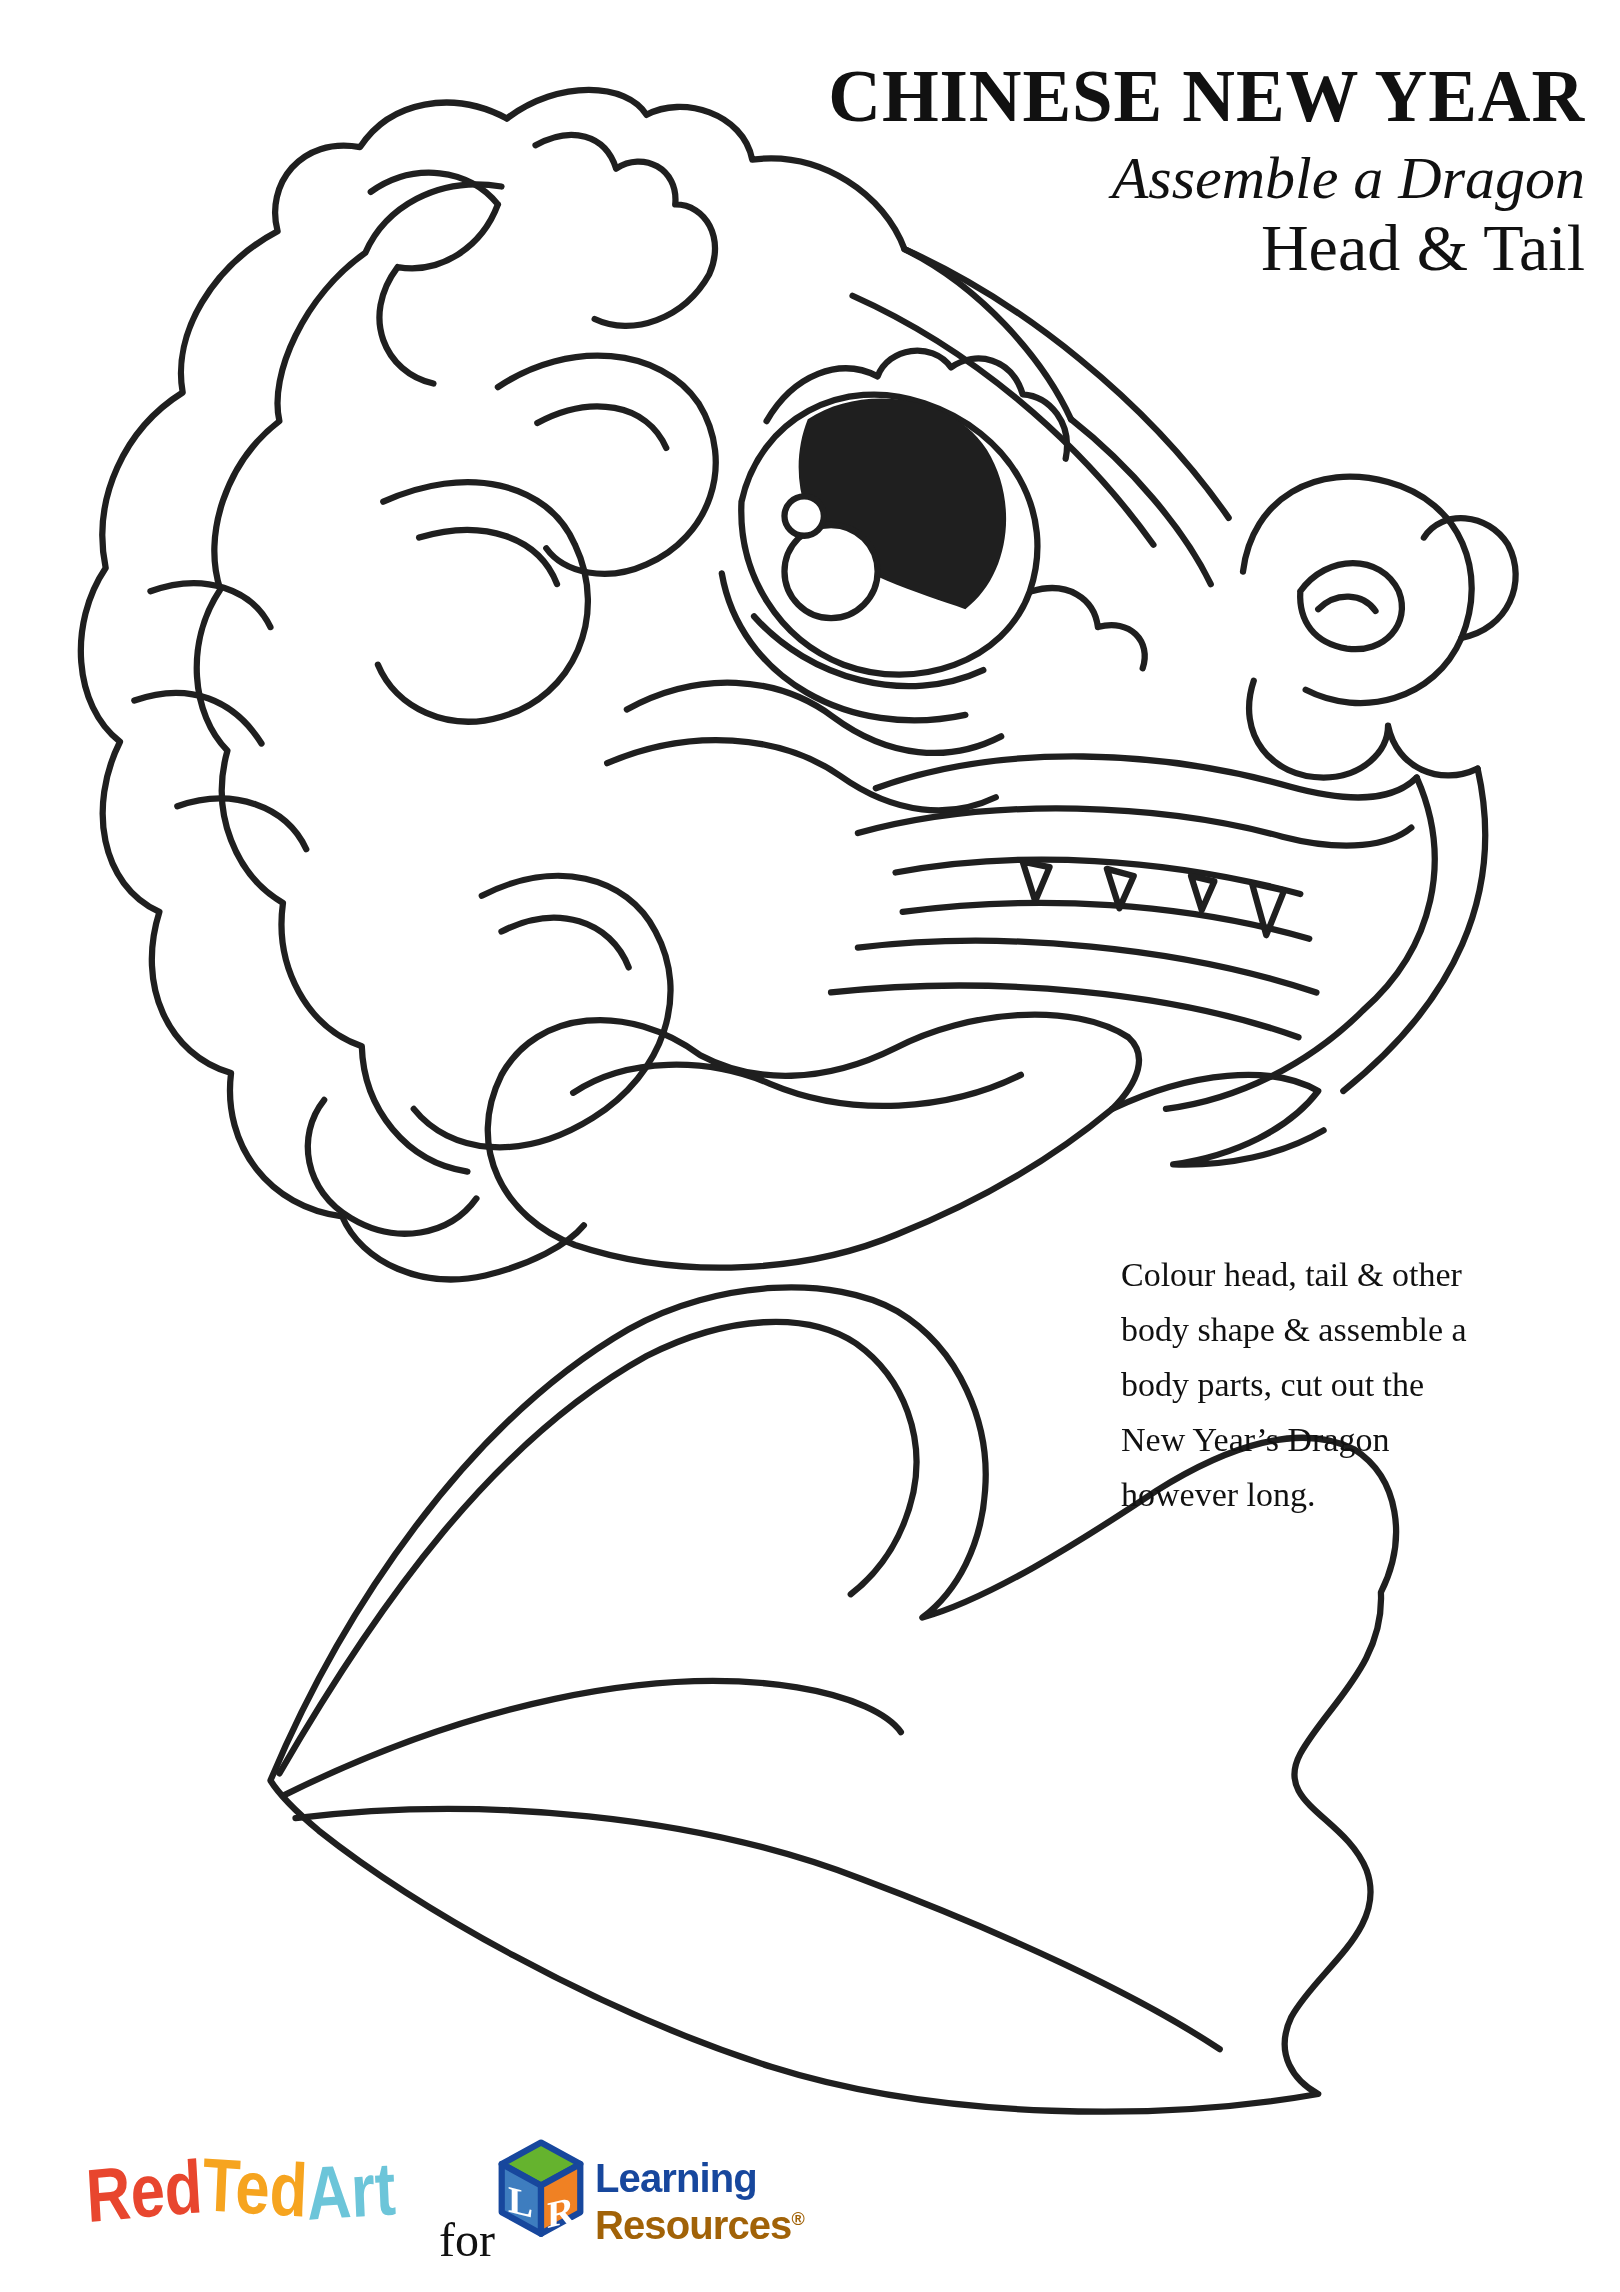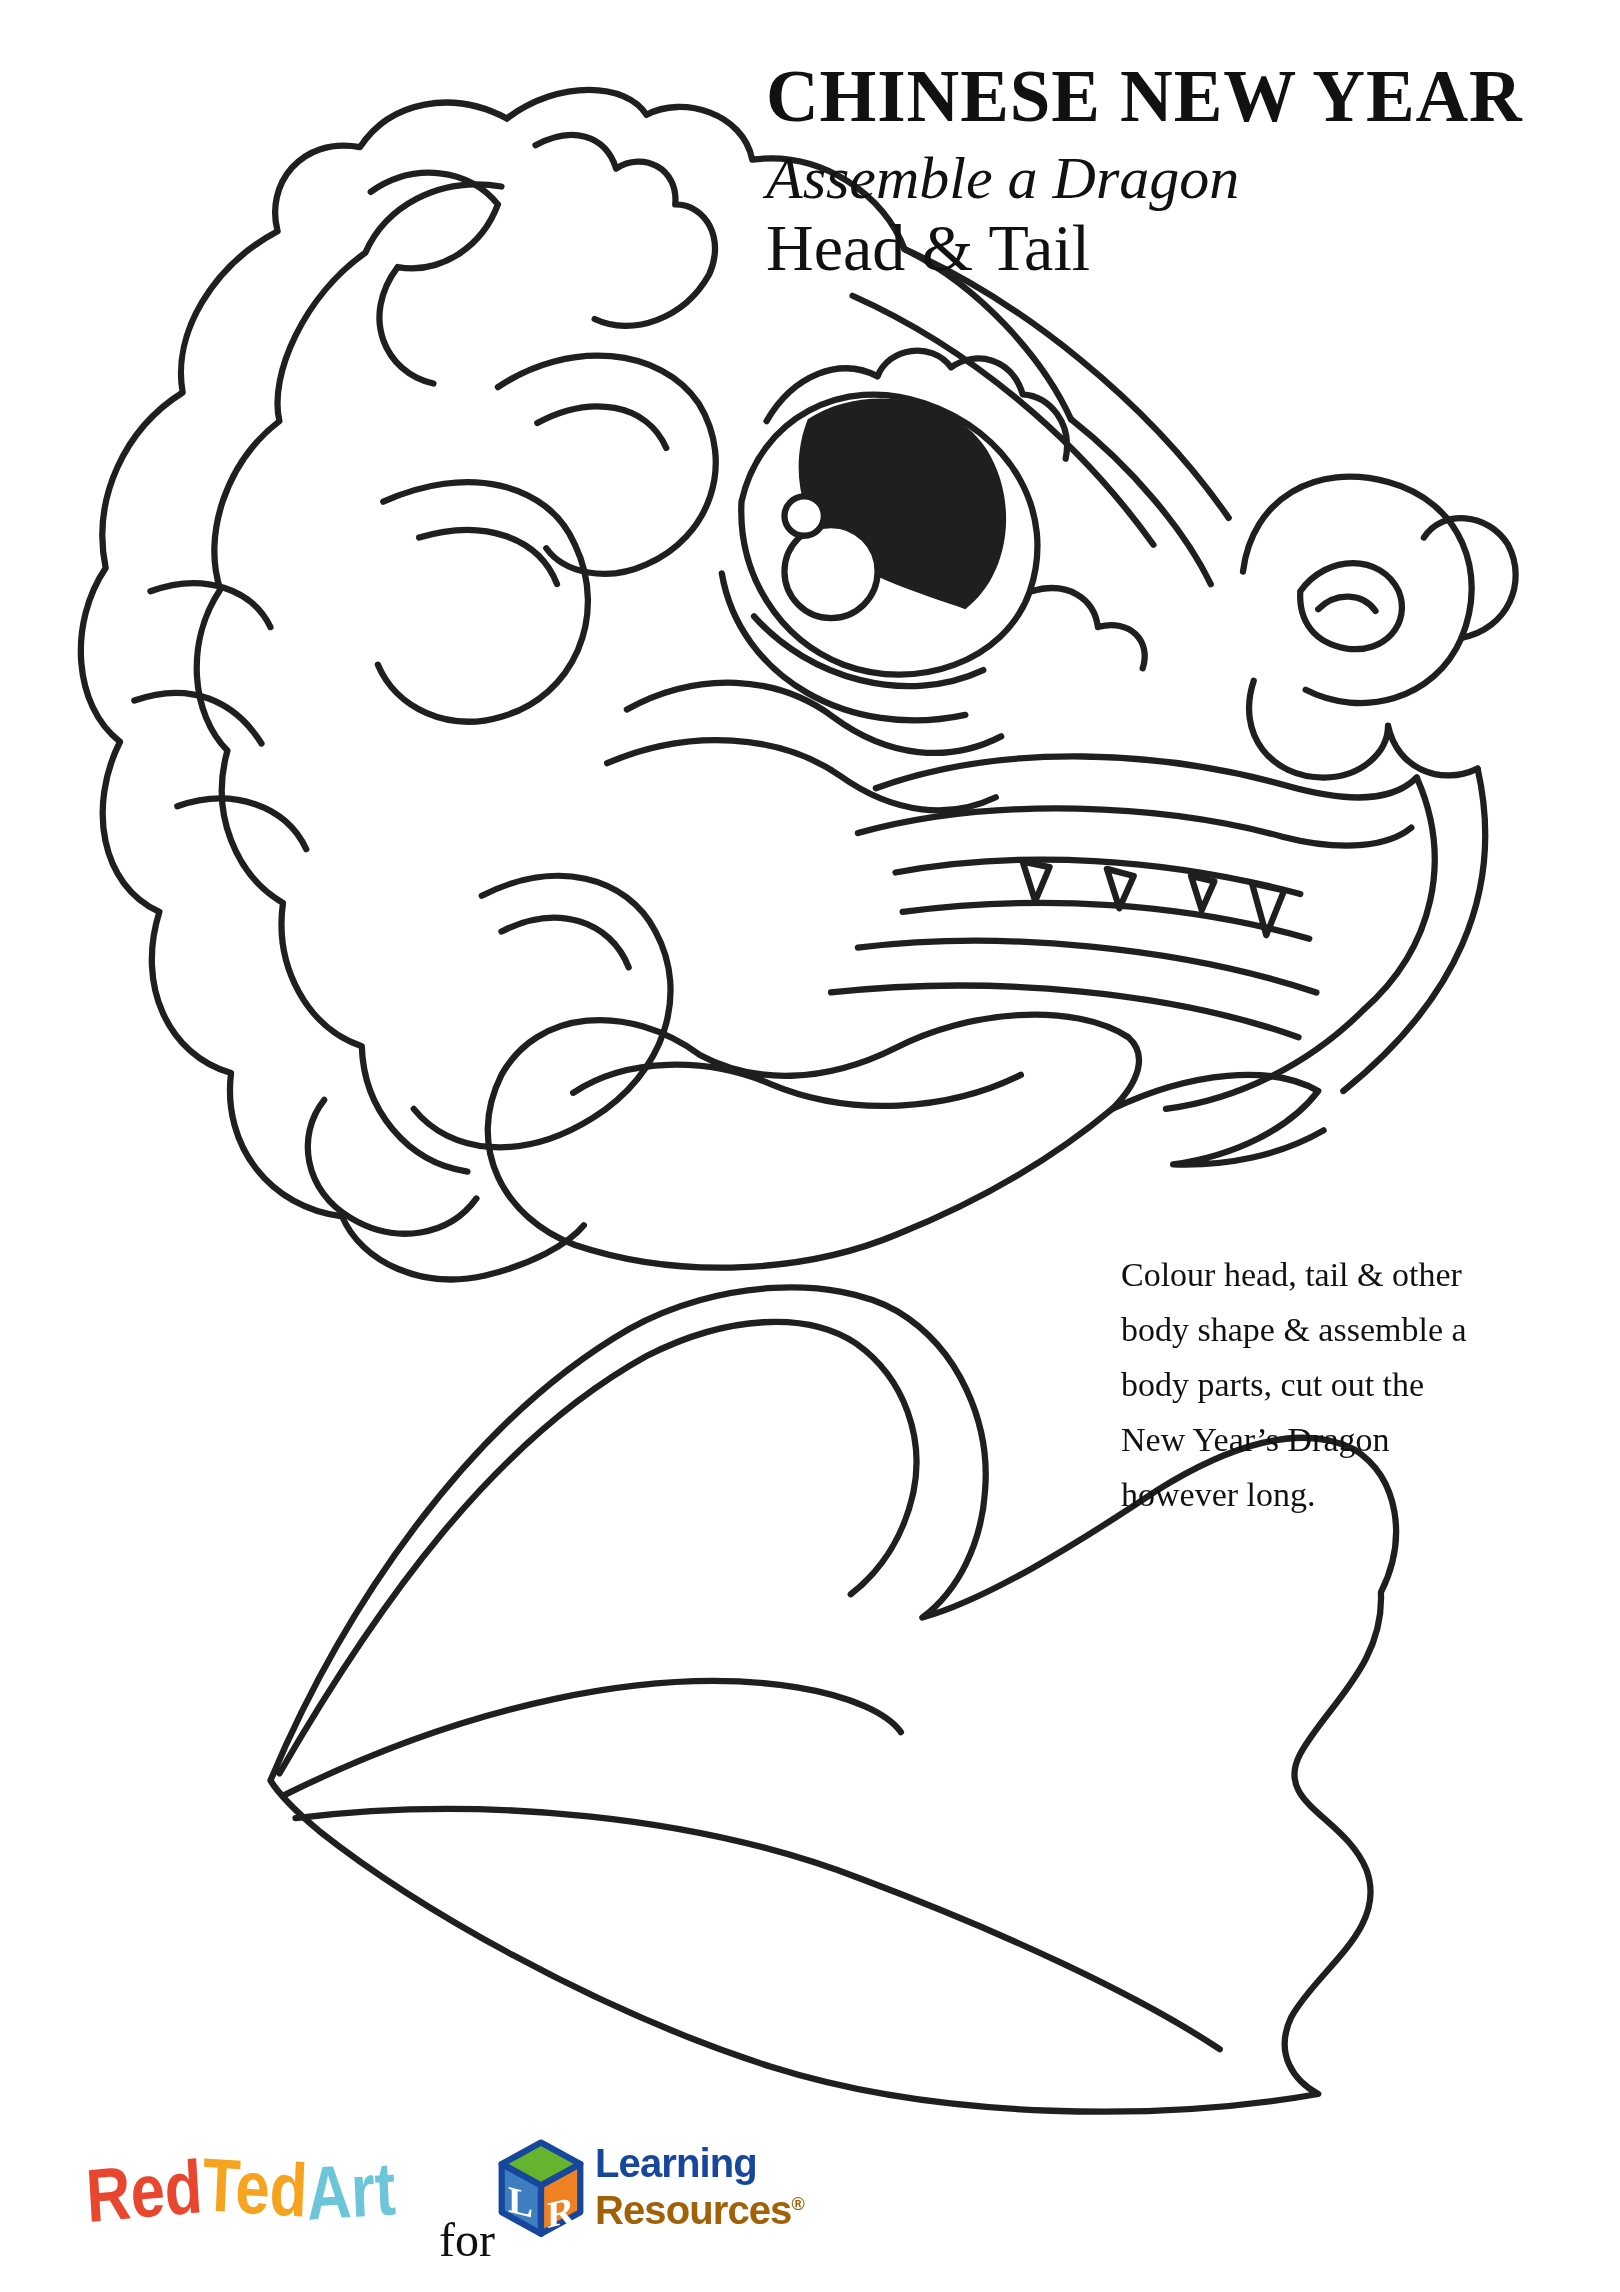--- a/index.html
+++ b/index.html
@@ -2,21 +2,21 @@
 <html style="font-size:14.3px"><head>
 <meta charset="utf-8">
 <style>
   html,body { margin:0; padding:0; background:#ffffff; }
   .page {
     position:relative; width:1620px; height:2293px; margin:0 auto;
     background:#ffffff; overflow:hidden;
     font-family:"Liberation Serif", serif; color:#111;
   }
   
-  .title-block { position:absolute; left:766px; top:52px; width:819px; text-align:left; }
+  .title-block { position:absolute; left:766px; top:52px; width:819px; text-align:right; }
   .title-line1 { font-size:73px; font-weight:bold; letter-spacing:0.9px; line-height:90px; white-space:nowrap; }
   .title-line2 { font-size:60px; font-style:italic; line-height:72px; white-space:nowrap; }
   .title-line3 { font-size:66px; line-height:68px; white-space:nowrap; }
   
   .instructions { position:absolute; left:1121px; top:1247px; width:403px;
     font-size:34px; line-height:55px; }
   .instructions div { white-space:nowrap; }
   
   svg.art { position:absolute; left:0; top:0; }
   
@@ -25,21 +25,21 @@
   .rta { position:absolute; left:0; top:9px; font-weight:bold; font-size:75px;
     transform:scaleX(0.82); transform-origin:left center; white-space:nowrap; }
   .rta span { display:inline-block; }
   .rta span:nth-child(1){ transform:rotate(-4deg); }
   .rta span:nth-child(2){ transform:rotate(3deg) translateY(-3.6px); }
   .rta span:nth-child(3){ transform:rotate(-3deg); }
   .for-label { position:absolute; left:353px; top:30px; font-size:48px; color:#111;
     font-family:"Liberation Serif", serif;margin-top:43px; }
   .lr-lockup { position:absolute; left:410px; top:0; display:flex; align-items:flex-start; }
   .lr-cube { width:90px; height:100px; flex:0 0 auto; }
-  .lr-text { margin-left:9px; margin-top:4px; font-weight:bold;
+  .lr-text { margin-left:9px; margin-top:19px; font-weight:bold;
     font-size:40px; line-height:41px; letter-spacing:-0.9px; white-space:nowrap; }
   .lr-reg { font-size:18px; vertical-align:super; }
 </style>
 </head>
 <body>
 
 <div class="page">
 
   <svg class="art" width="1620" height="2293" viewBox="0 0 1809 2560" color="#1f1f1f">
     <g stroke="currentColor" stroke-width="7" fill="none" stroke-linecap="round" stroke-linejoin="round">

